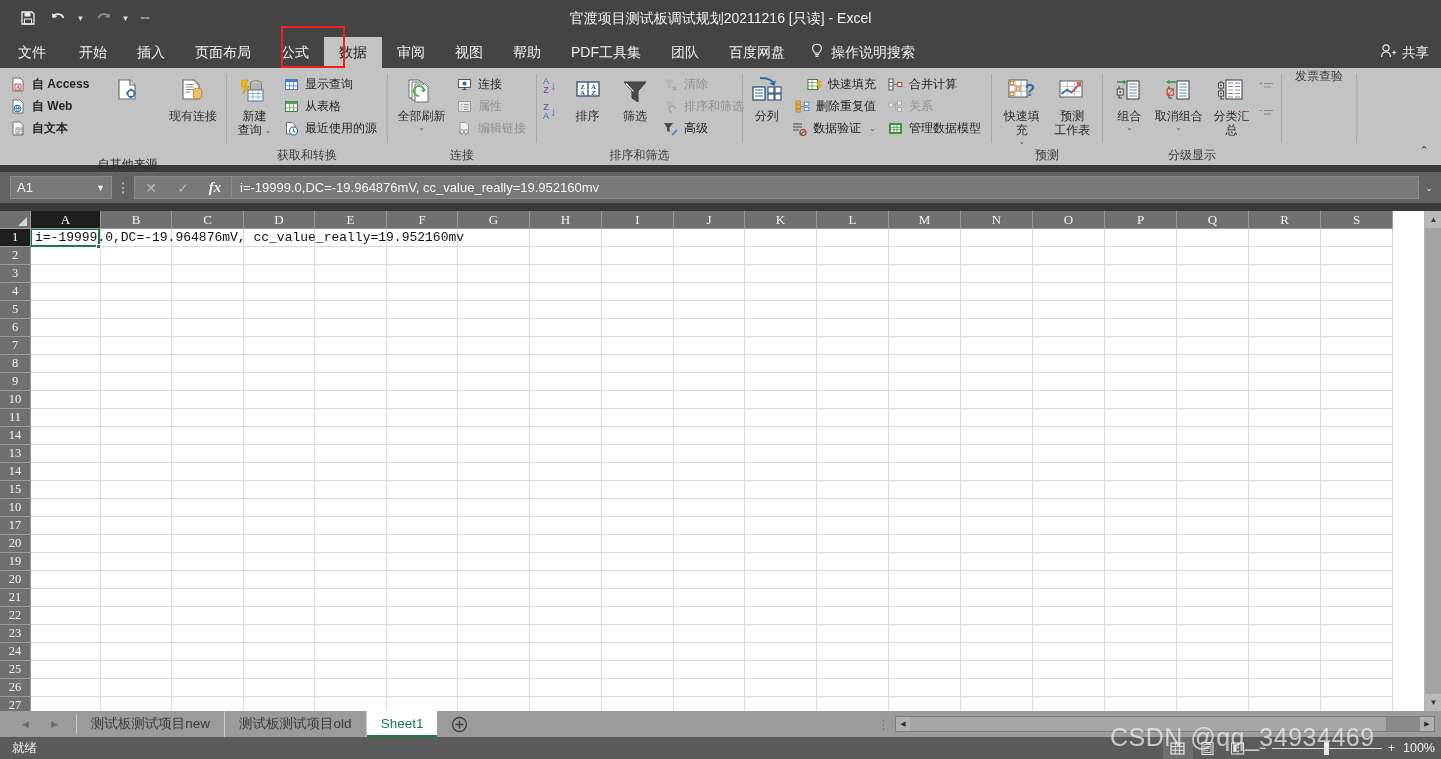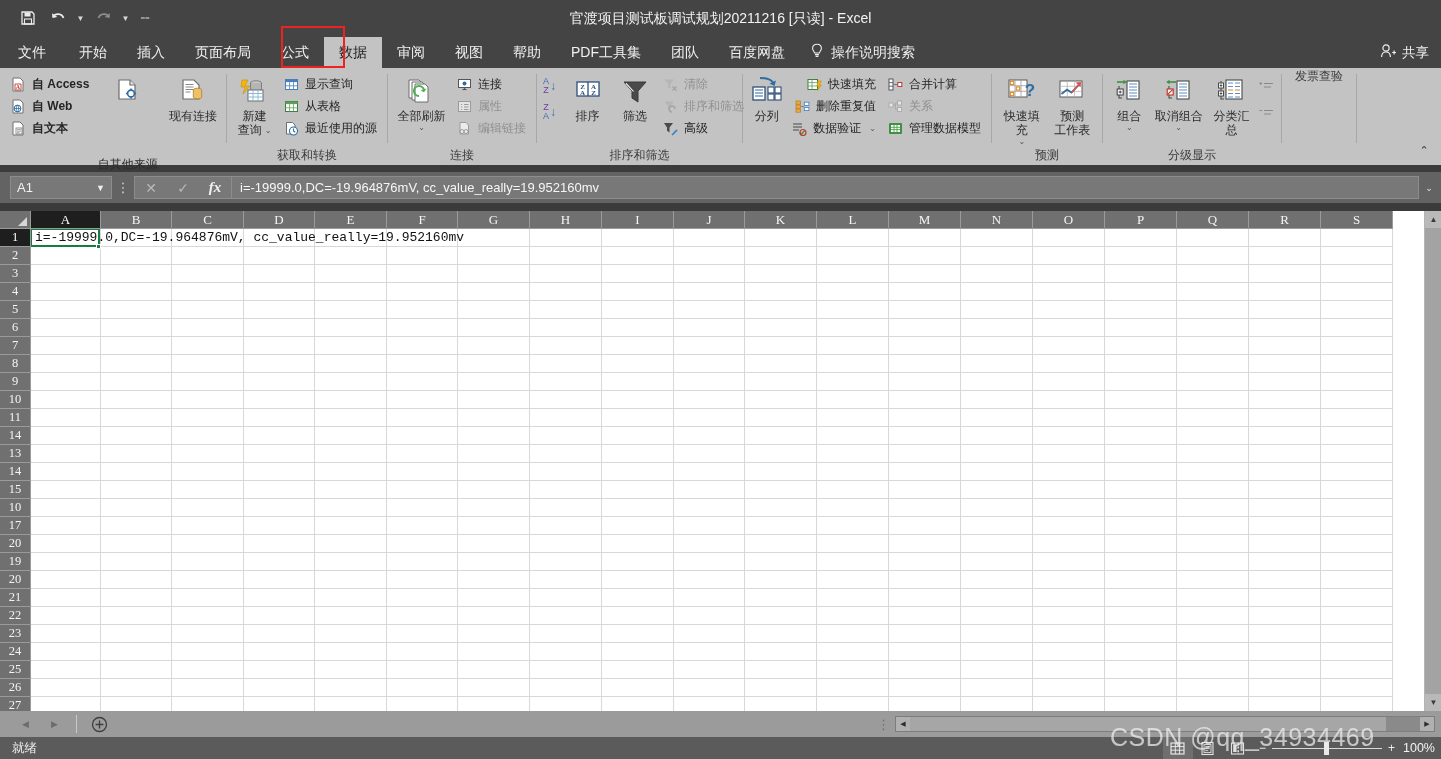--- a/index.html
+++ b/index.html
@@ -1390,20 +1390,25 @@
     <div class="sbtn bot">▼</div>
   </div>
 </div>
 
 <div class="sheetbar">
   <div class="navbtns">
     <span>◀</span>
     <span>▶</span>
   </div>
   <div class="tabsep"></div>
+  <div class="stabs">
+    <div class="stab">测试板测试项目new</div>
+    <div class="stab">测试板测试项目old</div>
+    <div class="stab active">Sheet1</div>
+  </div>
   <div class="addsheet">
     <svg width="17" height="17" viewBox="0 0 17 17">
         <circle cx="8.5" cy="8.5" r="7" fill="none" stroke="#3d3d3d" stroke-width="1.3"></circle>
         <path d="M8.5 4.6v7.8 M4.6 8.5h7.8" stroke="#3d3d3d" stroke-width="1.3"></path>
       </svg>
   </div>
   <div class="hsplit">⋮</div>
   <div class="hscroll">
     <div class="hsbtn">◀</div>
     <div class="hthumb"></div>

